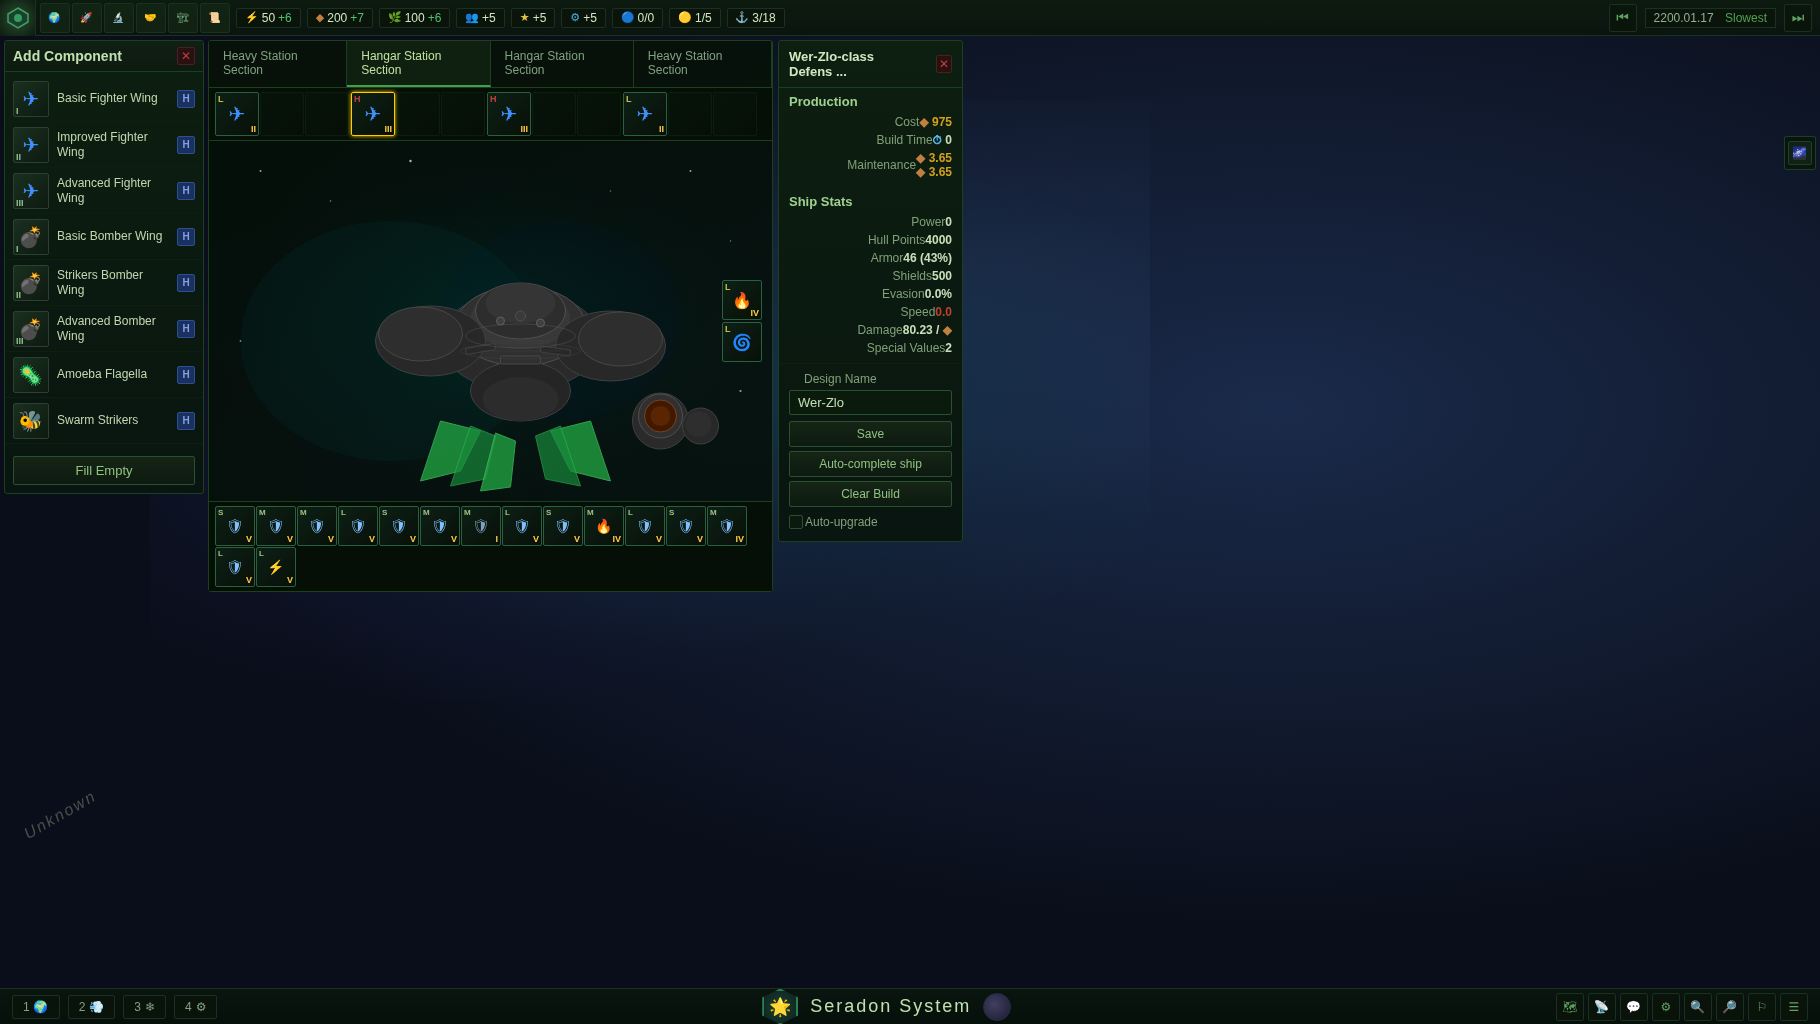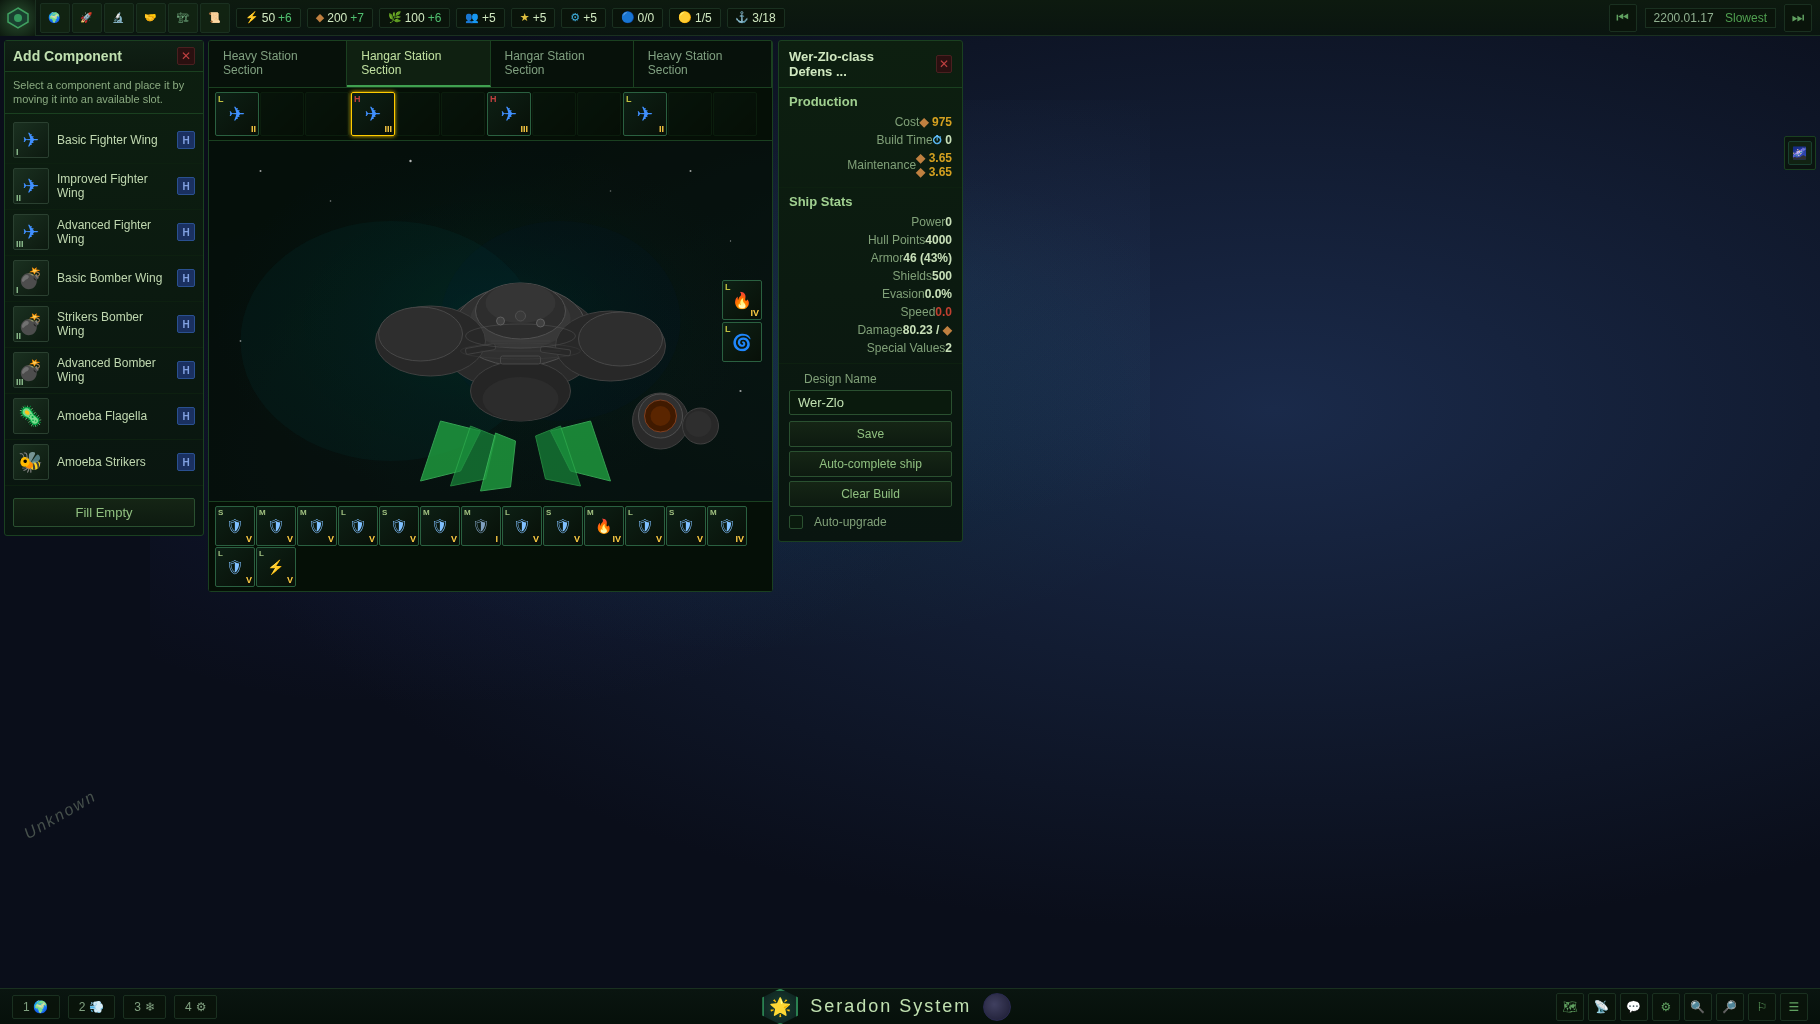--- a/index.html
+++ b/index.html
@@ -406,21 +406,21 @@
       border-radius: 2px;
       color: #90c080;
       font-size: 12px;
       cursor: pointer;
       text-align: center;
     }
 
     .auto-upgrade-row {
       display: flex;
       align-items: center;
-      gap: 11px;
+      gap: 2px;
       padding: 4px 0;
     }
     .checkbox {
       width: 14px;
       height: 14px;
       background: #0a1a0d;
       border: 1px solid #2a5030;
       border-radius: 2px;
       cursor: pointer;
     }
@@ -656,21 +656,20 @@
   </div>
 </div>
 
 <div class="main-panels">
 
   <div class="component-panel">
     <div class="panel-header">
       <span class="panel-title">Add Component</span>
       <div class="close-btn">✕</div>
     </div>
-    <div class="panel-desc">Select a component and place it by moving it into an available slot.</div>
 
     <div class="component-list">
 
       <div class="component-item">
         <div class="comp-icon">
           <span style="color:#4090ff;font-size:20px;">✈</span>
           <span class="tier">I</span>
         </div>
         <div class="comp-info">
           <div class="comp-name">Basic Fighter Wing</div>
@@ -741,21 +740,21 @@
           <div class="comp-name">Amoeba Flagella</div>
         </div>
         <div class="comp-badge">H</div>
       </div>
 
       <div class="component-item">
         <div class="comp-icon">
           <span style="color:#c08020;font-size:20px;">🐝</span>
         </div>
         <div class="comp-info">
-          <div class="comp-name">Amoeba Strikers</div>
+          <div class="comp-name">Swarm Strikers</div>
         </div>
         <div class="comp-badge">H</div>
       </div>
 
     </div>
 
     <button class="fill-empty-btn">Fill Empty</button>
   </div>
 
   <div class="designer-area">

